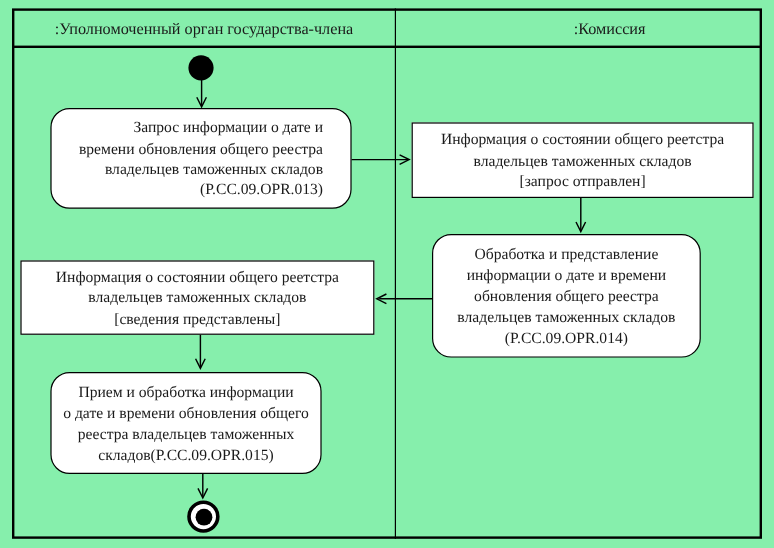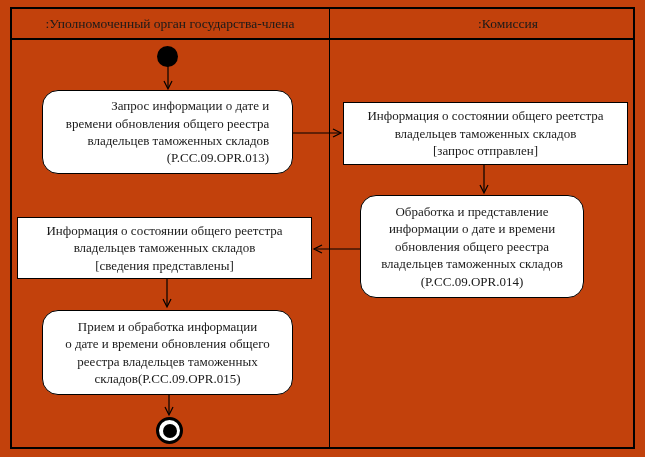--- a/index.html
+++ b/index.html
@@ -1,20 +1,20 @@
 <!DOCTYPE html>
 <html><head>
 <meta charset="utf-8">
 <style>
   html, body { margin: 0; padding: 0; background: #fff; }
   .canvas {
     position: relative;
     width: 645px;
     height: 457px;
-    background: #c2410c;
+    background: #86efac;
     font-family: "Liberation Serif", "DejaVu Serif", serif;
     color: #1a1a1a;
     overflow: hidden;
   }
   .frame {
     position: absolute;
     left: 10px; top: 7px;
     width: 621px; height: 438px;
     border: 2px solid #000;
   }
@@ -50,21 +50,21 @@
     background: #fff;
     box-sizing: border-box;
   }
   .rounded { border: 1.2px solid #000; border-radius: 16px; }
   .rect    { border: 1.5px solid #000; text-align: center; }
 
   .action-request  { left: 42px;  top: 90px;  width: 251px; height: 84px; text-align: right;  }
   .object-sent     { left: 343px; top: 102px; width: 285px; height: 63px;  }
   .action-process  { left: 360px; top: 195px; width: 224px; height: 103px; }
   .object-provided { left: 17px;  top: 217px; width: 295px; height: 62px;  }
-  .action-receive  { left: 42px;  top: 310px; width: 251px; height: 85px;  }
+  .action-receive  { left: 42px;  top: 310px; width: 226px; height: 85px;  }
 
   .start-node {
     position: absolute;
     left: 157px; top: 46px;
     width: 21px; height: 21px;
     background: #000;
     border-radius: 50%;
   }
   .final-node {
     position: absolute;

